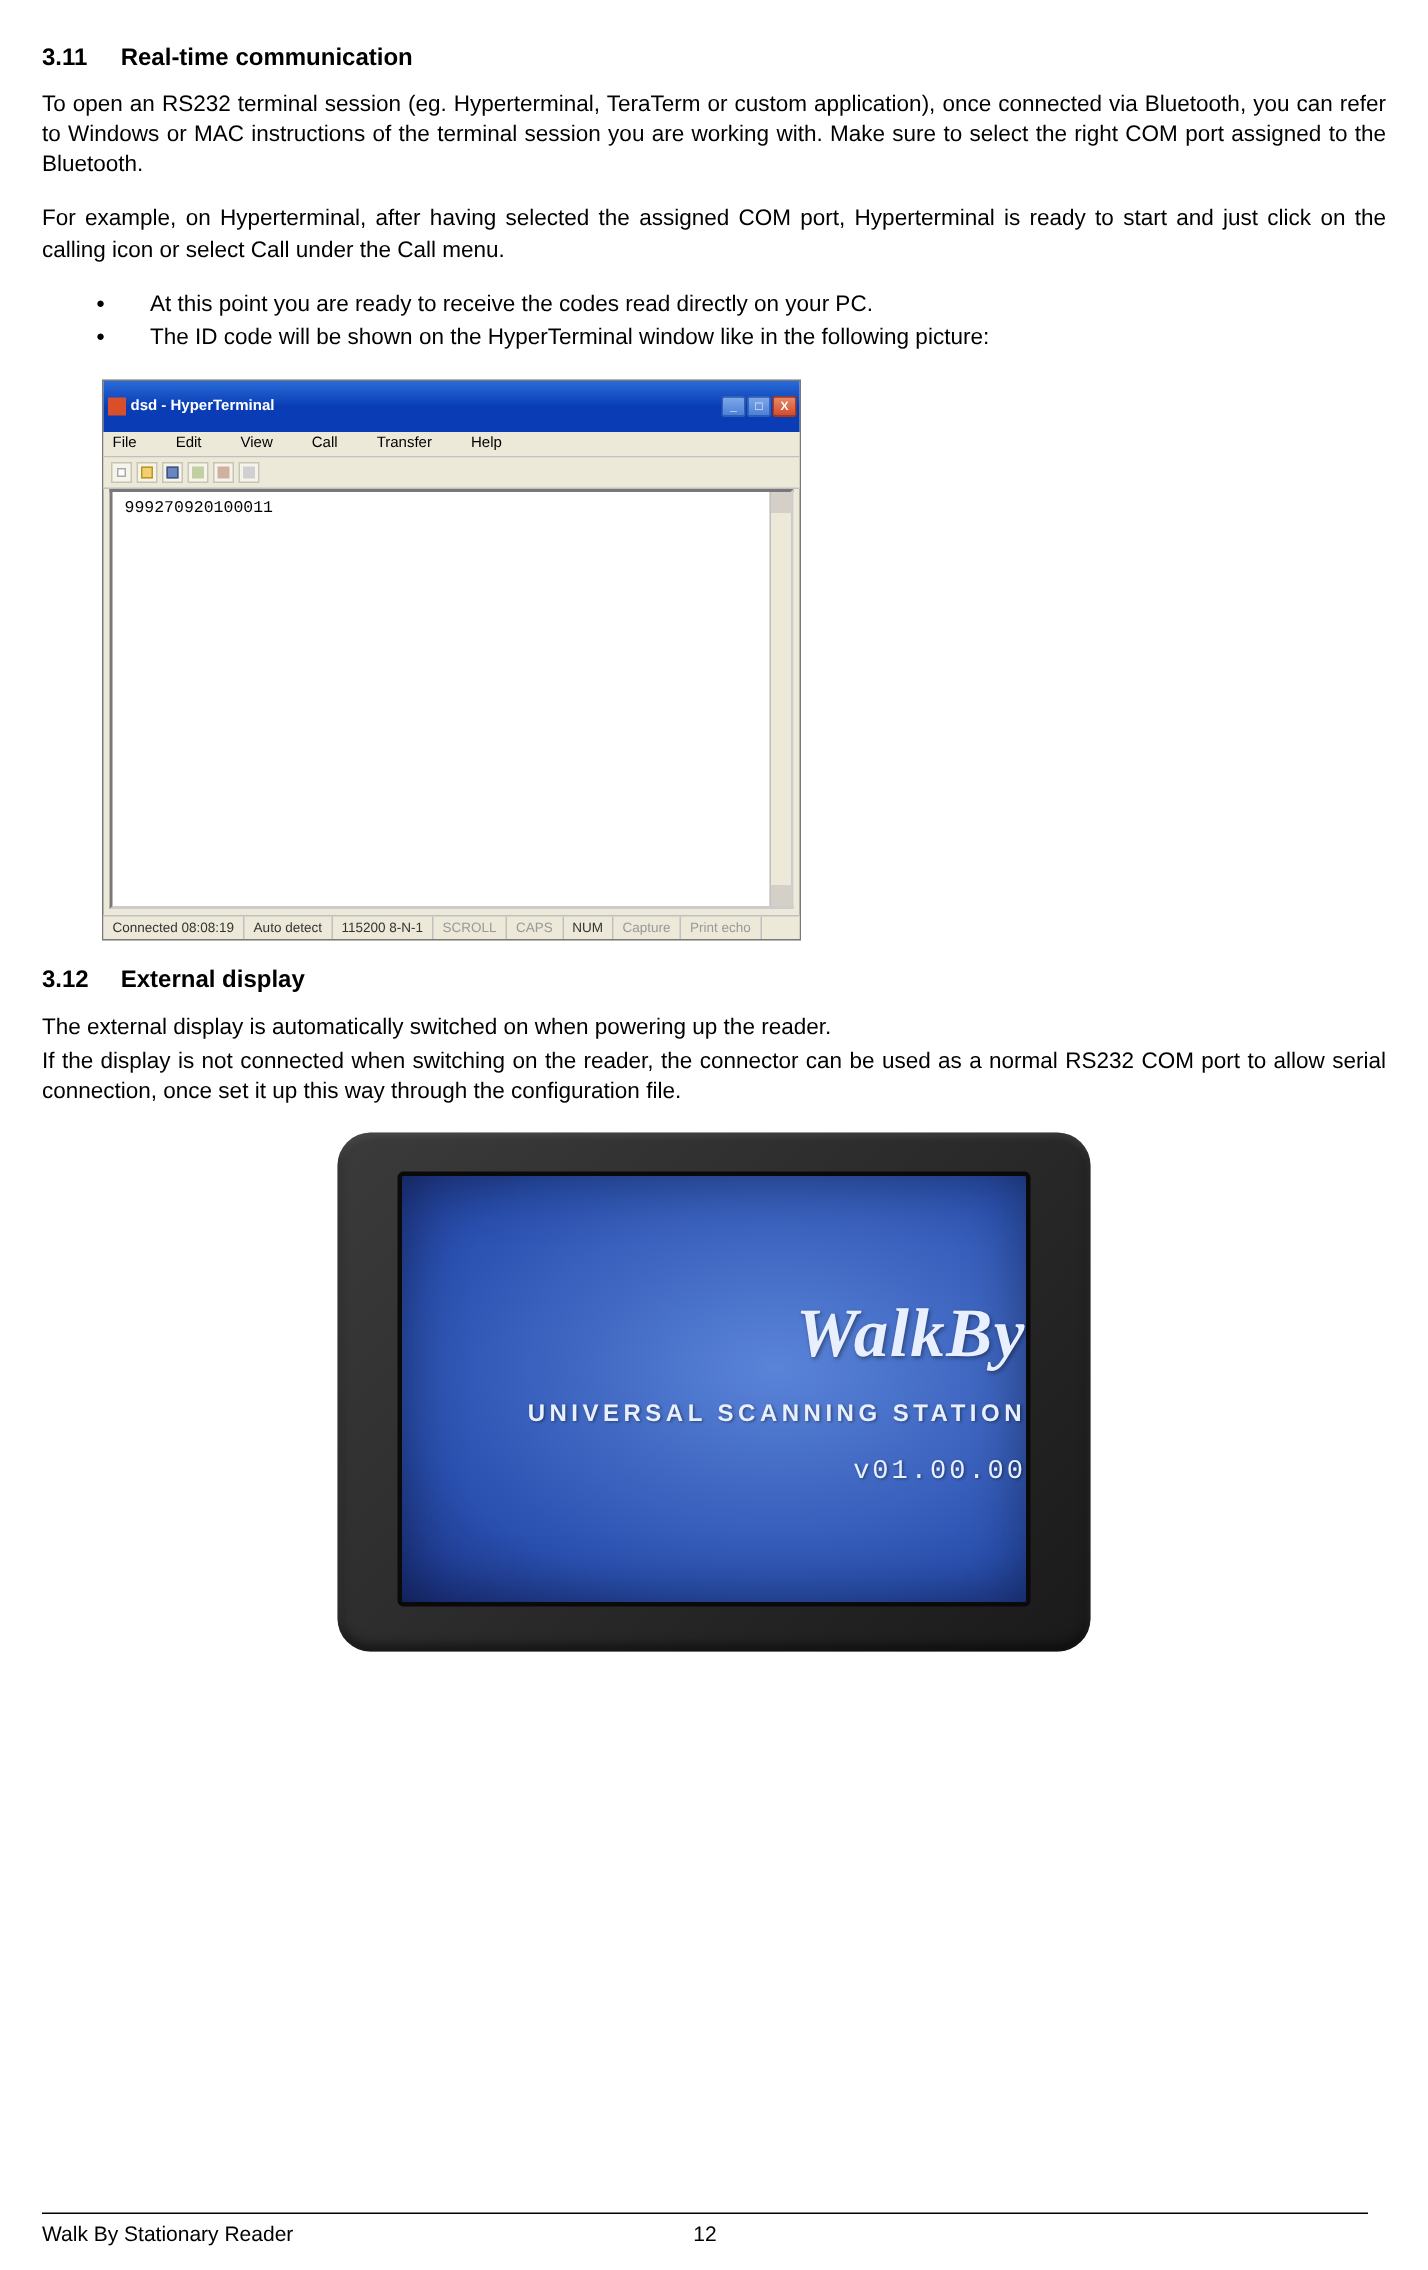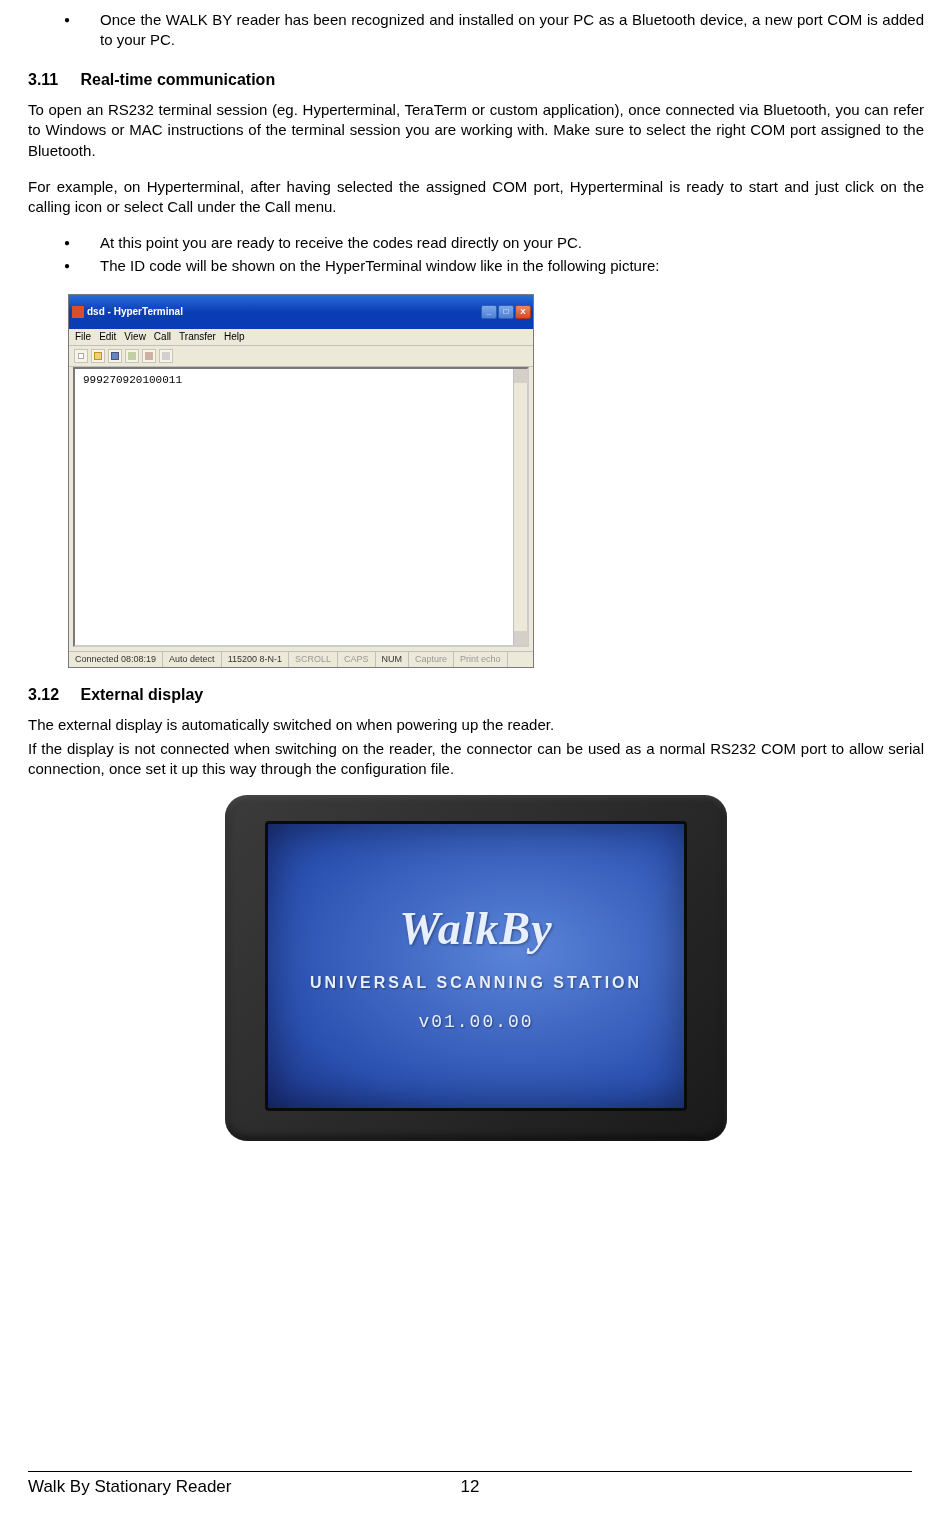--- a/index.html
+++ b/index.html
@@ -63,21 +63,21 @@
       border-radius: 2px;
       display:flex; justify-content:center; align-items:center;
       color:#fff; font-size:8px; font-weight:bold;
     }
     .ht-titlebar .ht-btn.close {
       background: linear-gradient(to bottom,#e58a6a,#d64a2a);
       border-color:#a83818;
     }
     .ht-menus {
       display: flex;
-      gap: 8px;
+      gap: 26px;
       padding: 3px 6px;
       background: #ece9d8;
       border-bottom: 1px solid #c0c0c0;
       font-size: 10px;
     }
     .ht-toolbar {
       display: flex;
       gap: 3px;
       padding: 3px 5px;
       border-bottom: 1px solid #c0c0c0;
@@ -137,21 +137,21 @@
       border-radius: 22px;
       padding: 26px 40px 30px 40px;
       position:relative;
       box-shadow: inset 0 2px 6px rgba(255,255,255,0.12), inset 0 -4px 8px rgba(0,0,0,0.6);
     }
     .ext-screen{
       width:100%; height:100%;
       background: radial-gradient(ellipse at 60% 45%, #5a84d8, #2a50b0 70%, #1a3080);
       border: 3px solid #0a0a0a;
       border-radius:4px;
-      display:flex; flex-direction:column; justify-content:center; align-items:center;
+      display:flex; flex-direction:column; justify-content:center; align-items:flex-end;
       color:#e8f0ff;
       text-align:center;
       box-shadow: inset 0 0 40px rgba(0,0,0,0.4);
     }
     .ext-brand{
       font-family: Georgia, "Times New Roman", serif;
       font-weight:bold; font-style:italic;
       font-size:46px;
       text-shadow: 1px 1px 3px rgba(0,0,0,0.4);
       margin-bottom:12px;
@@ -171,29 +171,28 @@
       letter-spacing:2px;
       text-shadow: 1px 1px 2px rgba(0,0,0,0.4);
     }
     .footer{
       position:absolute;
       bottom:14px; left:28px; right:40px;
       border-top:1px solid #000;
       padding-top:4px;
       display:flex;
       justify-content:space-between;
-      font-size:17px;
+      font-size:14px;
     }
     .footer .pg{position:absolute; left:50%; transform:translateX(-50%);}
   </style>
 </head>
 <body>
 
 <ul class="bulletlist">
-  <li>Once the WALK BY reader has been recognized and installed on your PC as a Bluetooth device, a new port COM is added to your PC.</li>
 </ul>
 
 <h3 class="sect">
   <span class="num">3.11</span>
   <span>Real-time communication</span>
 </h3>
 
 <p class="body gap">To open an RS232 terminal session (eg. Hyperterminal, TeraTerm or custom application), once connected via Bluetooth, you can refer to Windows or MAC instructions of the terminal session you are working with. Make sure to select the right COM port assigned to the Bluetooth.</p>
 <p class="body gap">For example, on Hyperterminal, after having selected the assigned COM port, Hyperterminal is ready to start and just click on the calling icon or select Call under the Call menu.</p>
 

